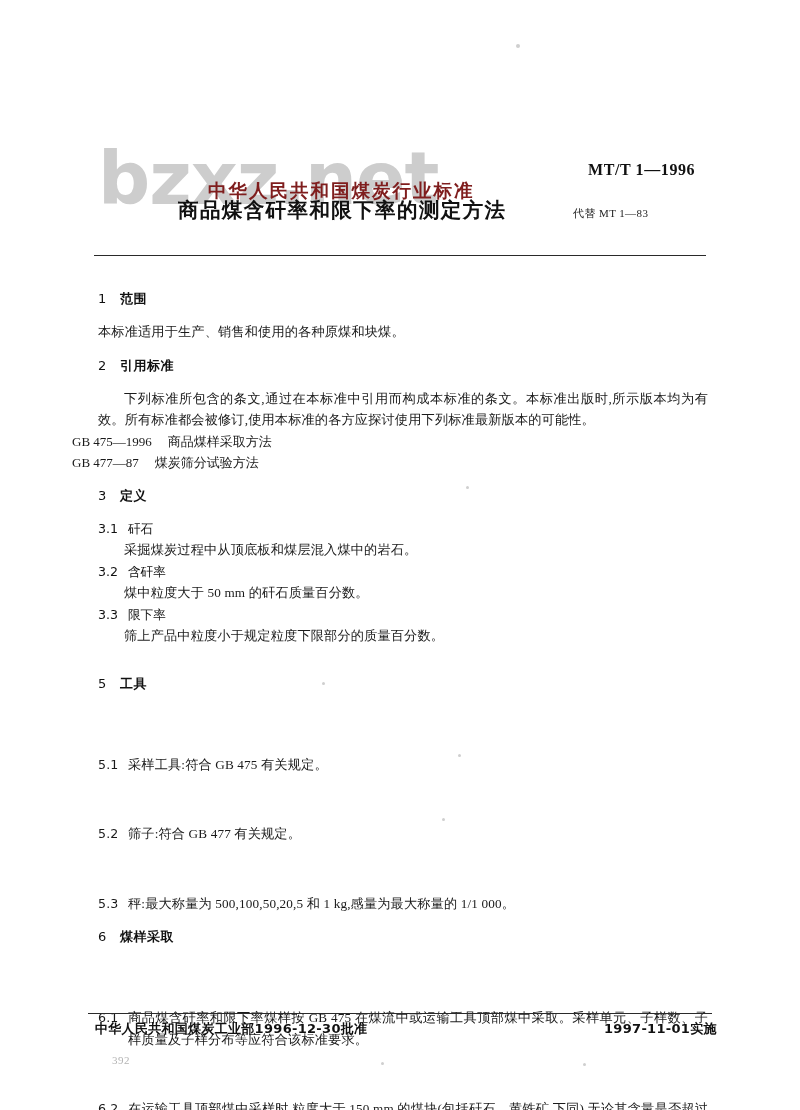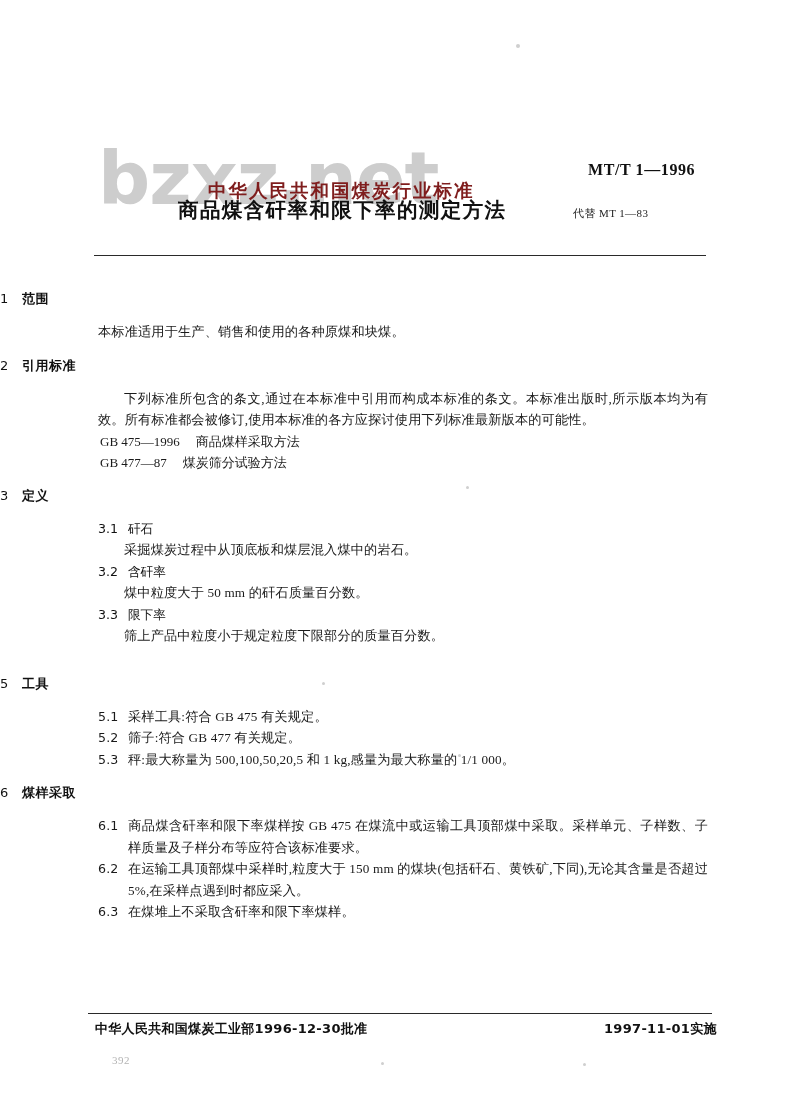--- a/index.html
+++ b/index.html
@@ -122,20 +122,21 @@
 
   .sec {
     margin: 0;
     padding: 0;
   }
   .sec-head {
     font-family: "DejaVu Sans", "Liberation Sans", sans-serif;
     font-size: 13px;
     font-weight: 700;
     color: #111;
+    margin-left: 98px;
     margin-bottom: 4px;
     letter-spacing: 0.5px;
     white-space: nowrap;
   }
   .sec-head .n {
     display: inline-block;
     min-width: 22px;
     font-weight: 400;
     font-family: "DejaVu Sans", "Liberation Sans", sans-serif;
   }
@@ -149,21 +150,21 @@
     margin-right: 92px;
     text-align: justify;
     letter-spacing: 0.15px;
   }
   .para.indent { text-indent: 26px; }
 
   .ref {
     font-family: "Liberation Serif", serif;
     font-size: 13px;
     line-height: 21px;
-    margin-left: 100px;
+    margin-left: 72px;
     color: #1a1a1a;
     white-space: nowrap;
   }
   .ref .cn { margin-left: 16px; }
   .sub-title {
     font-family: "DejaVu Sans", "Liberation Sans", sans-serif;
     font-size: 12.6px;
     line-height: 21.5px;
     margin-left: 98px;
     color: #111;
@@ -187,20 +188,21 @@
     margin-left: 98px;
     margin-right: 92px;
     font-family: "Liberation Serif", "DejaVu Serif", serif;
     font-size: 13.2px;
     line-height: 21.5px;
     color: #1a1a1a;
     text-align: justify;
     letter-spacing: 0.15px;
     padding-left: 30px;
     text-indent: -30px;
+    margin-top: 48px;
   }
   .sub-hang .sn {
     display: inline-block;
     min-width: 30px;
     text-indent: 0;
     font-family: "DejaVu Sans", "Liberation Sans", sans-serif;
     font-size: 12.6px;
   }
 
   .gap-sm { height: 9px; }

